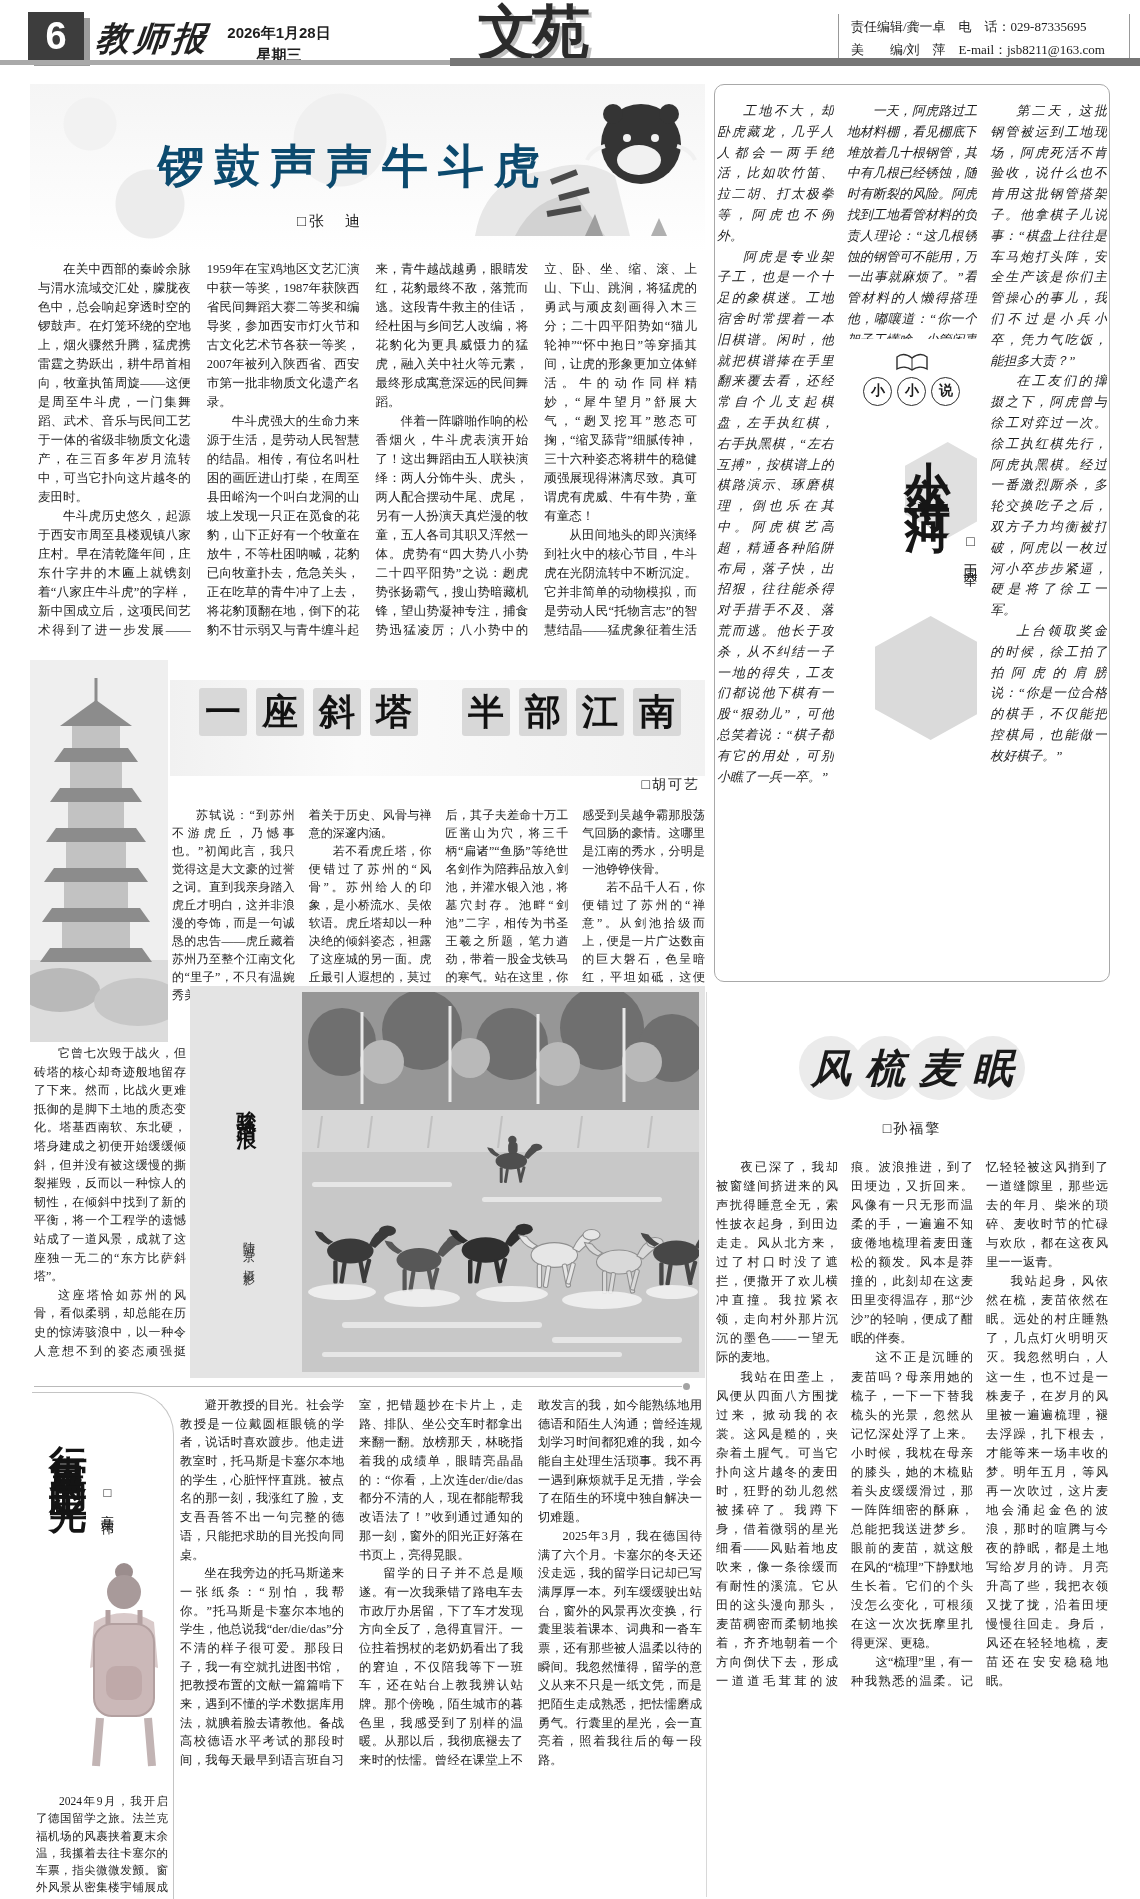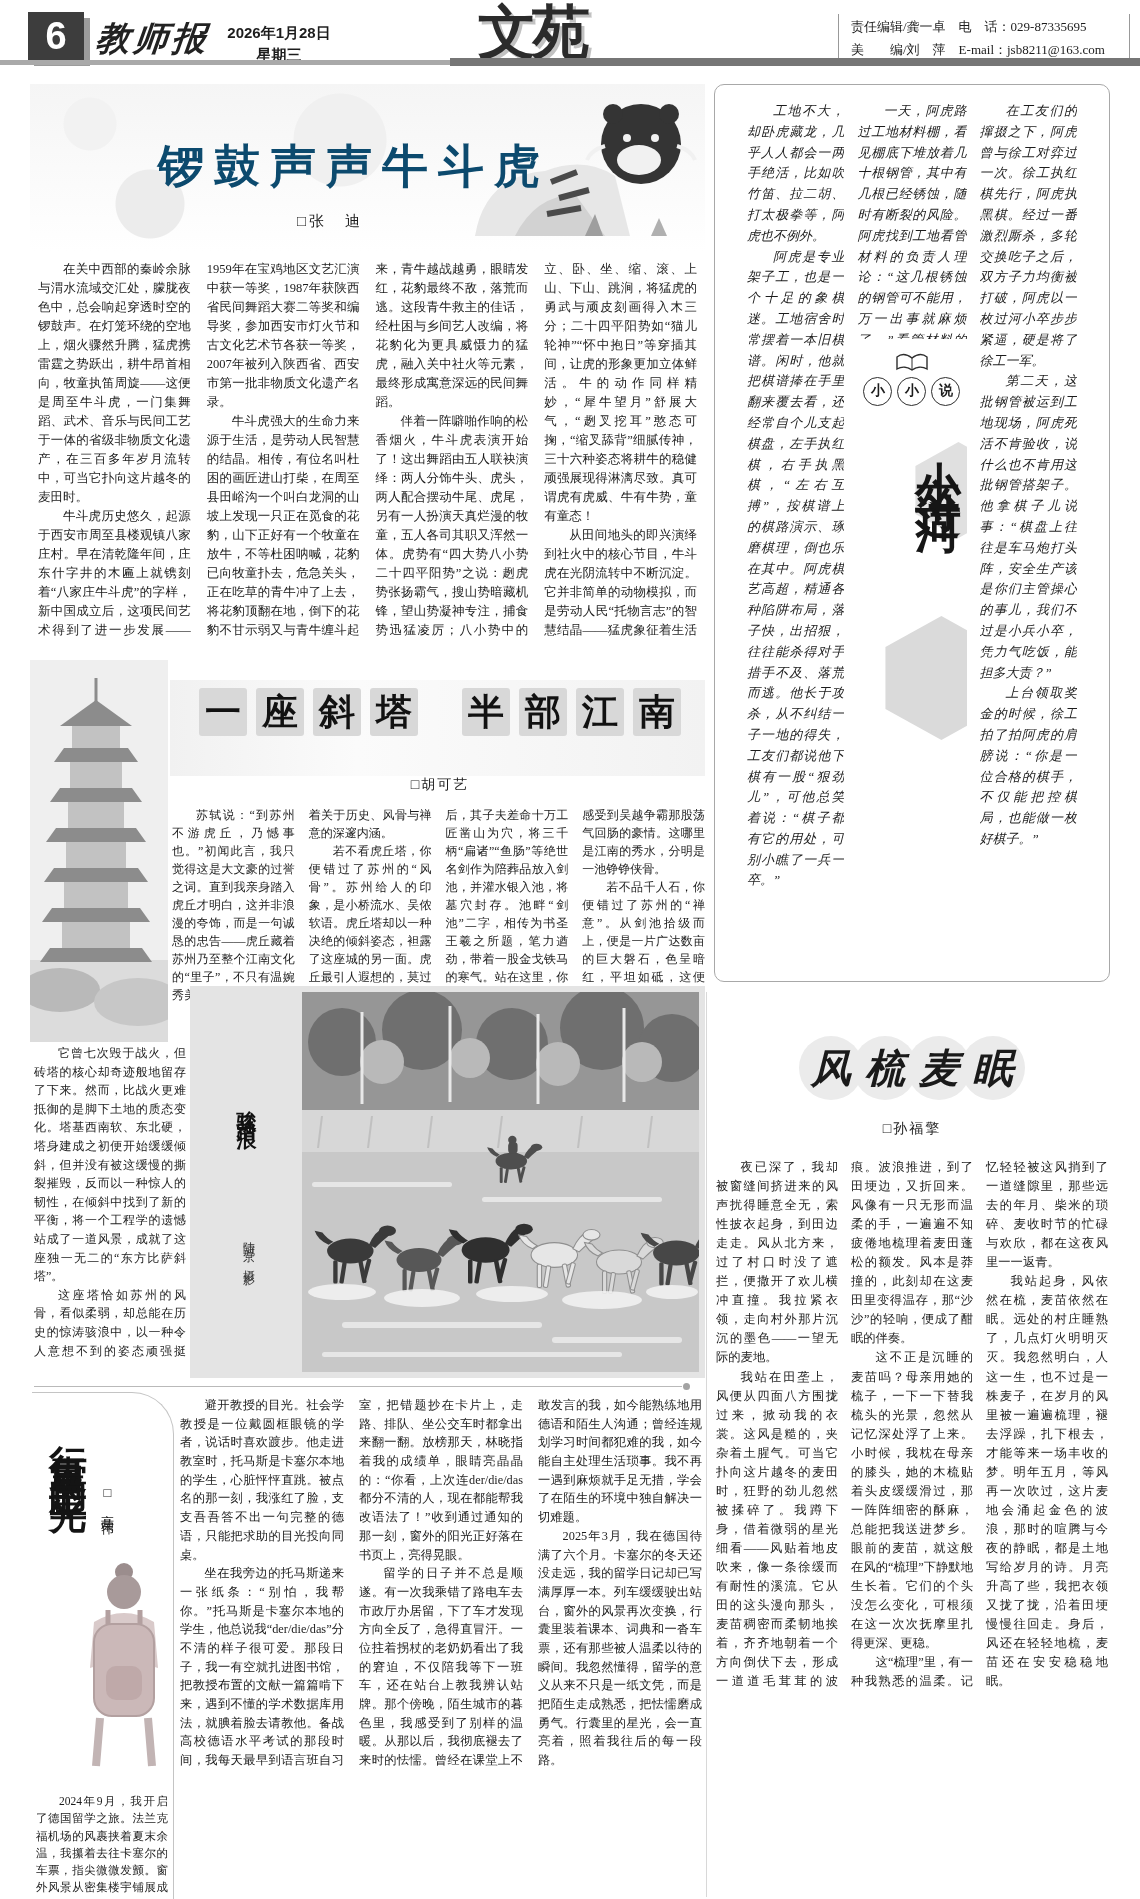--- a/index.html
+++ b/index.html
@@ -31,21 +31,21 @@
        radial-gradient(circle at 60px 40px,#f2f2f2 0 26px,transparent 27px),
        linear-gradient(180deg,#f5f5f5,#ffffff);}
   .drum-title{left:128px;top:52px;font-family:"Liberation Sans",sans-serif;font-weight:900;
               font-size:46px;letter-spacing:10px;color:#0c4a6e;}
   .drum-author{left:0;top:128px;width:600px;text-align:center;font-size:15px;letter-spacing:3px;}
   .body-cols{text-align:justify;overflow:hidden;}
   .drum-body{left:8px;top:176px;width:659px;height:390px;font-size:12.5px;line-height:1.52;
              column-count:4;column-gap:16px;}
   
   .pawn{left:714px;top:84px;width:396px;height:898px;border:1px solid #a8a8a8;border-radius:10px;
-        padding:16px 32px;box-sizing:border-box;}
+        padding:16px 2px;box-sizing:border-box;}
   .pawn-grid{display:grid;grid-template-columns:1fr 1.12fr 1fr;gap:13px;height:100%;
              font-style:italic;font-size:13px;line-height:1.6;text-align:justify;}
   .pawn-col{overflow:hidden;}
   .pawn-mid{display:flex;flex-direction:column;align-items:center;overflow:hidden;}
   .pawn-mid-text{height:238px;overflow:hidden;width:100%;}
   .badge{margin-top:14px;display:flex;flex-direction:column;align-items:center;font-style:normal;}
   .badge-circles{display:flex;gap:5px;margin-top:4px;}
   .badge-circles span{width:27px;height:27px;border:1.5px solid #2e2e2e;border-radius:50%;
       font-size:14px;font-weight:bold;display:flex;align-items:center;justify-content:center;}
   .pawn-titleblock{position:relative;flex:1;width:100%;font-style:normal;}
@@ -57,21 +57,21 @@
   .pawn-author{position:absolute;left:112px;top:128px;writing-mode:vertical-rl;
       font-size:14px;letter-spacing:4px;color:#222;}
   
   .pagoda{left:30px;top:656px;width:675px;height:736px;}
   .pagoda-banner{left:140px;top:24px;width:535px;height:96px;
       background:linear-gradient(90deg,#f1f1f1,#fbfbfb 35%,#f2f2f2);}
   .pagoda-titlerow{left:150px;top:32px;width:520px;display:flex;justify-content:center;gap:9px;}
   .tbox{width:48px;height:48px;background:#d8d8d8;border-radius:3px;display:flex;
         align-items:center;justify-content:center;font-size:36px;font-weight:900;color:#111;}
   .tspacer{width:26px;}
-  .pagoda-author{left:150px;top:120px;width:520px;text-align:center;font-size:14px;letter-spacing:2px;}
+  .pagoda-author{left:150px;top:120px;width:520px;text-align:right;font-size:14px;letter-spacing:2px;}
   .pagoda-body{left:142px;top:150px;width:533px;height:232px;font-size:12px;line-height:1.5;
                column-count:4;column-gap:14px;}
   .pagoda-side{left:4px;top:388px;width:152px;height:318px;font-size:12px;line-height:1.55;
                text-align:justify;overflow:hidden;}
   .photo-block{left:160px;top:330px;width:515px;height:392px;background:#e4e4e4;}
   .caption-title{left:44px;top:108px;writing-mode:vertical-rl;font-size:20px;font-weight:900;
                  letter-spacing:6px;color:#111;}
   .caption-credit{left:50px;top:246px;writing-mode:vertical-rl;font-size:12px;letter-spacing:4px;color:#333;}
   .divider{left:4px;top:730px;width:648px;height:1px;background:#b9b9b9;}
   .divider::after{content:"";position:absolute;right:-8px;top:-3px;width:7px;height:7px;
@@ -169,22 +169,22 @@
           </div>
         </div>
         <div class="pawn-titleblock">
           <div class="hex hex1"></div>
           <div class="hex hex2"></div>
           <div class="pawn-title">小卒过河</div>
           <div class="pawn-author">□王同举</div>
         </div>
       </div>
       <div class="pawn-col body-cols">
+          <p>第二天，这批钢管被运到工地现场，阿虎死活不肯验收，说什么也不肯用这批钢管搭架子。他拿棋子儿说事：“棋盘上往往是车马炮打头阵，安全生产该是你们主管操心的事儿，我们不过是小兵小卒，凭力气吃饭，能担多大责？”</p>
           <p>在工友们的撺掇之下，阿虎曾与徐工对弈过一次。徐工执红棋先行，阿虎执黑棋。经过一番激烈厮杀，多轮交换吃子之后，双方子力均衡被打破，阿虎以一枚过河小卒步步紧逼，硬是将了徐工一军。</p>
-          <p>第二天，这批钢管被运到工地现场，阿虎死活不肯验收，说什么也不肯用这批钢管搭架子。他拿棋子儿说事：“棋盘上往往是车马炮打头阵，安全生产该是你们主管操心的事儿，我们不过是小兵小卒，凭力气吃饭，能担多大责？”</p>
           <p>上台领取奖金的时候，徐工拍了拍阿虎的肩膀说：“你是一位合格的棋手，不仅能把控棋局，也能做一枚好棋子。”</p>
         </div>
     </div>
   </div>
 
   <div class="abs pagoda">
     <svg class="abs" style="left:0;top:4px" width="138" height="382" viewBox="0 0 138 382">
       <rect width="138" height="382" fill="#efefef"></rect>
       <rect x="0" y="300" width="138" height="82" fill="#dcdcdc"></rect>
       <ellipse cx="30" cy="330" rx="40" ry="22" fill="#b9b9b9"></ellipse>

